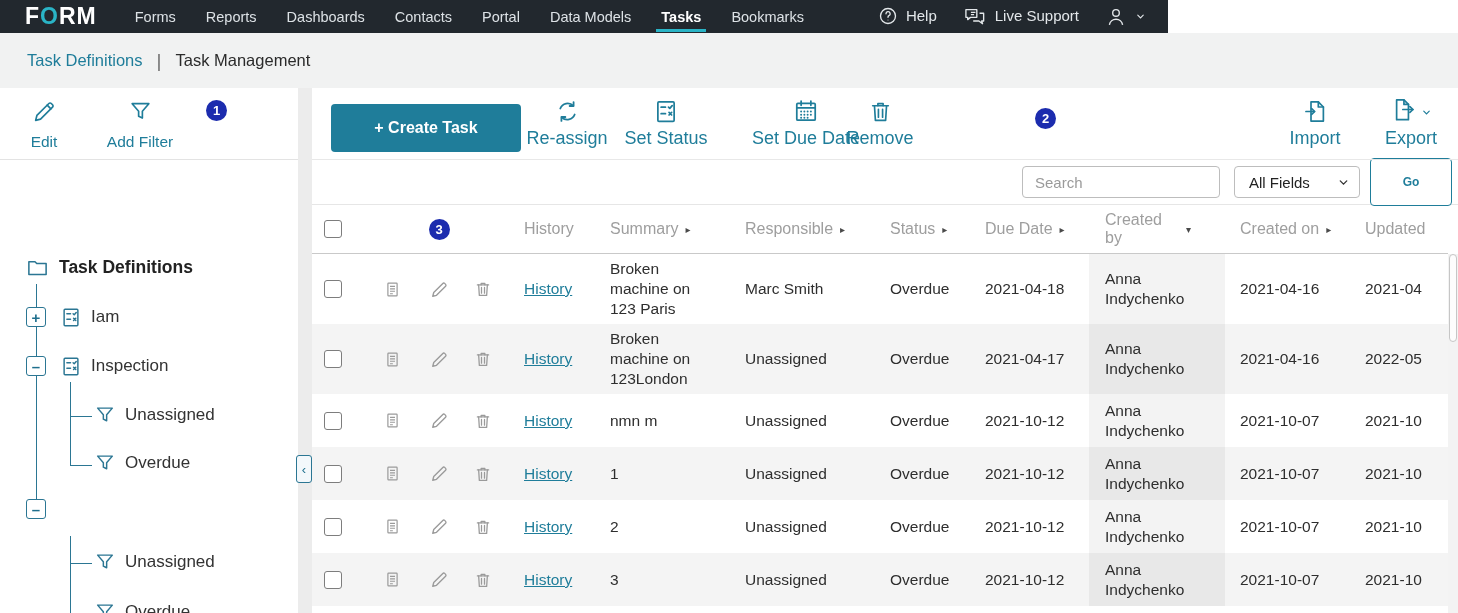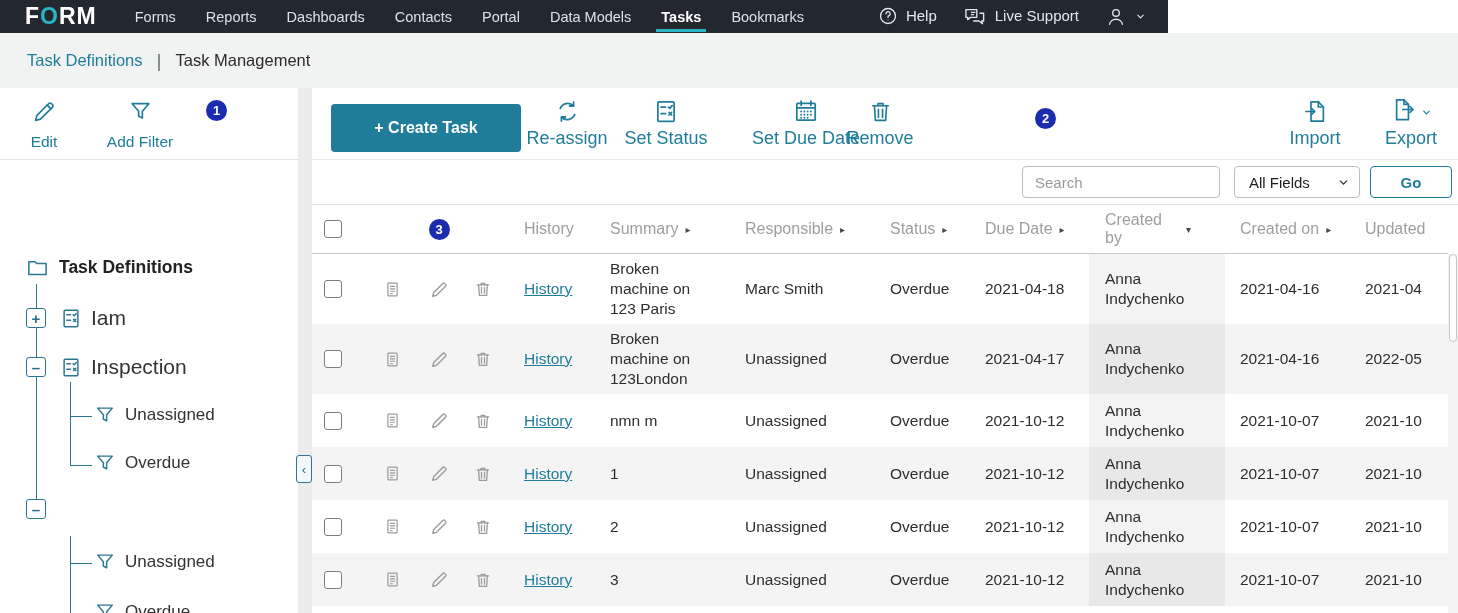--- a/index.html
+++ b/index.html
@@ -37,42 +37,42 @@
   .sb-badge { position:absolute; left:206px; top:12px; }
 
   
   .tree { position:relative; height:453px; }
   .vline { position:absolute; width:0; border-left:1.5px solid #2b7693; z-index:1; }
   .hline { position:absolute; height:0; border-top:1.5px solid #2b7693; z-index:1; }
   .titem { position:absolute; display:flex; align-items:center; z-index:2; cursor:pointer; }
   .exp { width:20px; height:20px; border:1.5px solid #2b7693; border-radius:3px; background:#fff; color:#1f6f8d; display:flex; align-items:center; justify-content:center; font-size:15px; font-weight:700; line-height:1; cursor:pointer; }
   .t-root-label { margin-left:10px; font-size:17.5px; font-weight:700; color:#222; }
   .t-icon { margin-left:14px; display:flex; color:#2b7693; }
-  .t-label { margin-left:9px; font-size:21px; color:#333; }
+  .t-label { margin-left:9px; font-size:17px; color:#333; }
   .t-child-label { margin-left:9px; font-size:17px; color:#333; }
   .pill { margin-left:9px; display:flex; align-items:center; height:36px; padding:0 14px 0 9px; background:#eef5fa; border:1px solid #2b7693; border-radius:8px; }
   .pill .t-icon { margin-left:0; }
   .collapse-handle { position:absolute; left:296px; top:455px; width:16px; height:28px; background:#f3f8fb; border:1.5px solid #2b7693; border-radius:3px; color:#1f6f8d; display:flex; align-items:center; justify-content:center; font-size:13px; cursor:pointer; z-index:5; }
 
   
   .m-toolbar { position:relative; height:72px; border-bottom:1px solid #e8e8e8; }
   .create-btn { position:absolute; left:19px; top:16px; width:190px; height:48px; background:#1f7d9a; color:#ffffff; border:none; border-radius:4px; font-family:"Liberation Sans",sans-serif; font-size:16px; font-weight:700; cursor:pointer; }
   .tool-btn { position:absolute; top:9px; width:100px; display:flex; flex-direction:column; align-items:center; gap:3px; color:#1f7d9a; cursor:pointer; }
   .tool-btn .lbl { font-size:18px; white-space:nowrap; }
   .tool-btn .ic { height:28px; display:flex; align-items:center; }
   .tb-badge { position:absolute; left:723px; top:20px; }
   .exp-ic-wrap { display:flex; align-items:flex-start; gap:3px; }
 
   
   .m-search { height:45px; display:flex; align-items:center; justify-content:flex-end; border-bottom:1px solid #e6e6e6; }
   .search-input { width:198px; height:32px; border:1px solid #bdbdbd; border-radius:4px; padding-left:12px; font-family:"Liberation Sans",sans-serif; font-size:15px; color:#333; margin-right:14px; }
   .search-input::placeholder { color:#9a9a9a; }
   .fields-select { width:126px; height:32px; border:1px solid #bdbdbd; border-radius:4px; display:flex; align-items:center; padding-left:14px; font-size:15px; color:#222; margin-right:10px; cursor:pointer; position:relative; background:#fff; }
   .fields-select .chev { position:absolute; right:9px; color:#333; display:flex; }
-  .go-btn { width:82px; height:32px; background:#ffffff; border:1.5px solid #1f7d9a; border-radius:4px; color:#1f7d9a; font-family:"Liberation Sans",sans-serif; font-size:15px; font-weight:700; margin-right:6px; cursor:pointer; }
+  .go-btn { width:82px; height:48px; background:#ffffff; border:1.5px solid #1f7d9a; border-radius:4px; color:#1f7d9a; font-family:"Liberation Sans",sans-serif; font-size:12px; font-weight:700; margin-right:6px; cursor:pointer; }
 
   
   .m-table { position:relative; }
   .gridrow { display:grid; grid-template-columns:56px 48px 46px 42px 88px 136px 146px 95px 120px 136px 126px 1fr; width:1136px; }
   .thead { height:49px; border-bottom:1px solid #c9c9c9; }
   .th { display:flex; align-items:center; color:#9e9e9e; font-size:16px; }
   .sort { margin-left:7px; font-size:10px; color:#4a4a4a; }
   .td { display:flex; align-items:center; color:#2e2e2e; font-size:15.5px; line-height:20px; }
   .tr { height:53px; }
   .tr.tall { height:70px; }

